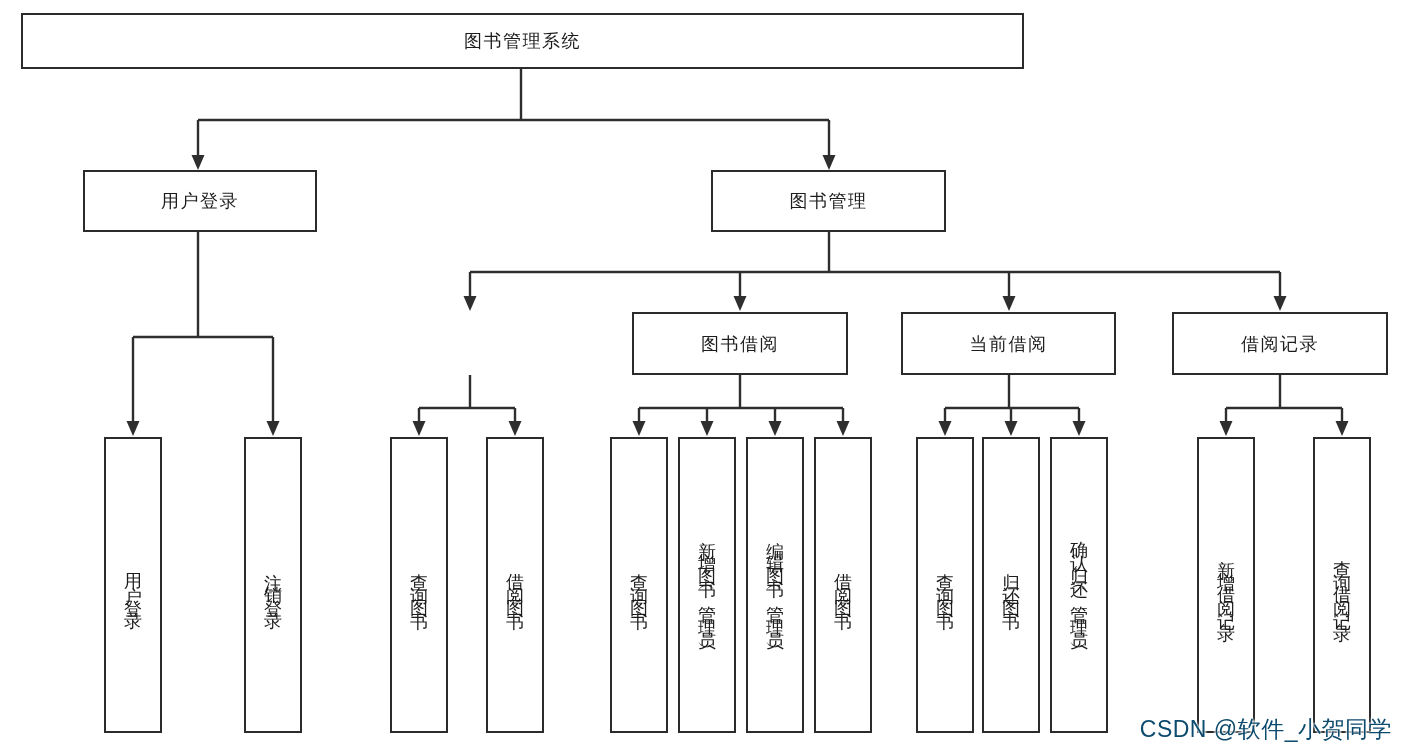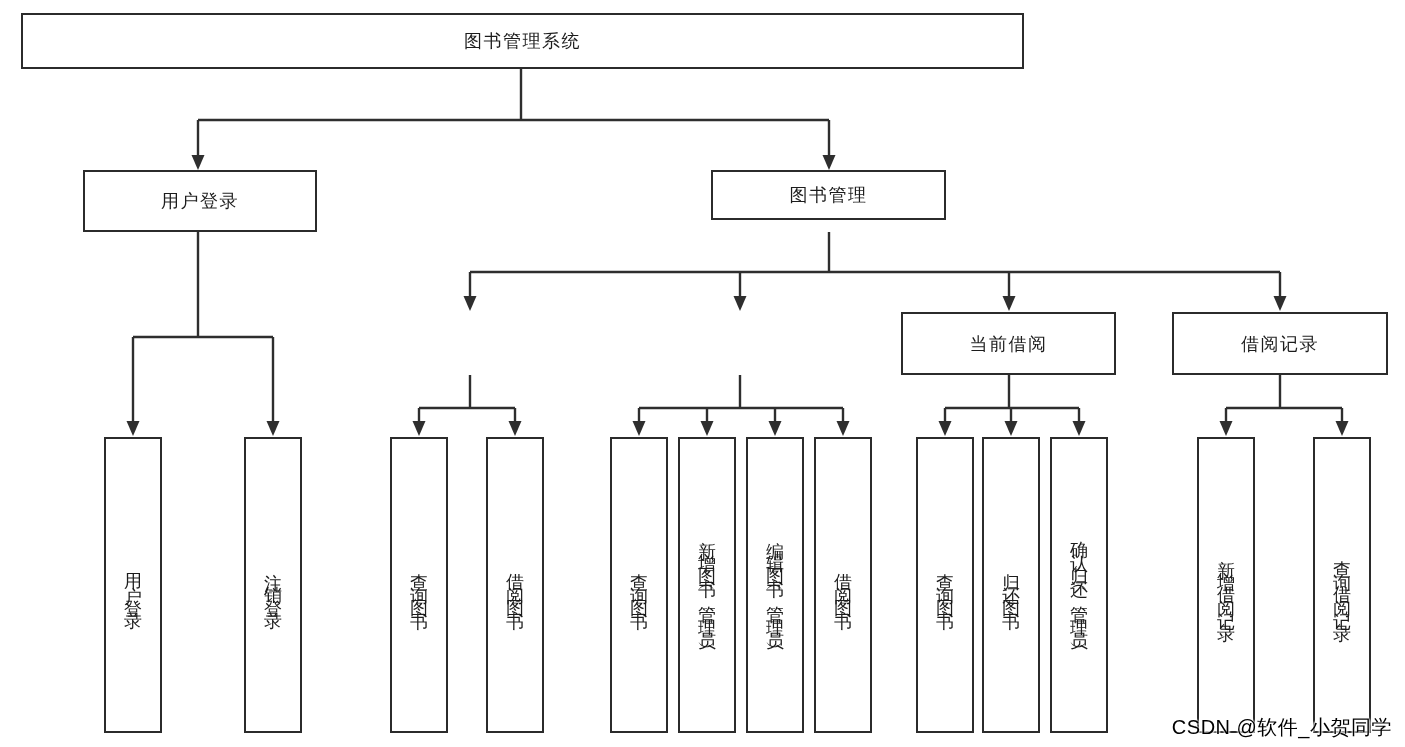--- a/index.html
+++ b/index.html
@@ -39,22 +39,22 @@
     font-size: 18px;
     line-height: 1;
     letter-spacing: 13px;
     color: #1c1c1c;
     white-space: nowrap;
   }
   .watermark {
     position: absolute;
     top: 714px;
     right: 13px;
-    font-size: 20px;
-    color: #000000;
+    font-size: 23px;
+    color: #0c4a6e;
     letter-spacing: 0.5px;
     z-index: 3;
     white-space: nowrap;
     text-shadow: 0 0 3px #ffffff, 1px 1px 2px #ffffff, -1px -1px 2px #ffffff;
   }
 </style>
 </head>
 <body>
 
 <div class="canvas">
@@ -101,24 +101,27 @@
       <polygon points="1335.5,421 1348.5,421 1342,436" fill="#2e2e2e"></polygon>
     </svg>
 
   <div class="box" style="left:21px; top:13px; width:1003px; height:56px;">
     <span class="h-label">图书管理系统</span>
   </div>
 
   <div class="box" style="left:83px; top:170px; width:234px; height:62px;">
     <span class="h-label">用户登录</span>
   </div>
-  <div class="box" style="left:711px; top:170px; width:235px; height:50px;">
+  <div class="box" style="left:711px; top:170px; width:235px; height:62px;">
     <span class="h-label">图书管理</span>
   </div>
 
+  <div class="box" style="left:632px; top:312px; width:216px; height:63px;">
+    <span class="h-label">图书借阅</span>
+  </div>
   <div class="box" style="left:901px; top:312px; width:215px; height:63px;">
     <span class="h-label">当前借阅</span>
   </div>
   <div class="box" style="left:1172px; top:312px; width:216px; height:63px;">
     <span class="h-label">借阅记录</span>
   </div>
 
   <div class="box" style="left:104px; top:437px; width:58px; height:296px;">
     <span class="leaf-label">用户登录</span>
   </div>

